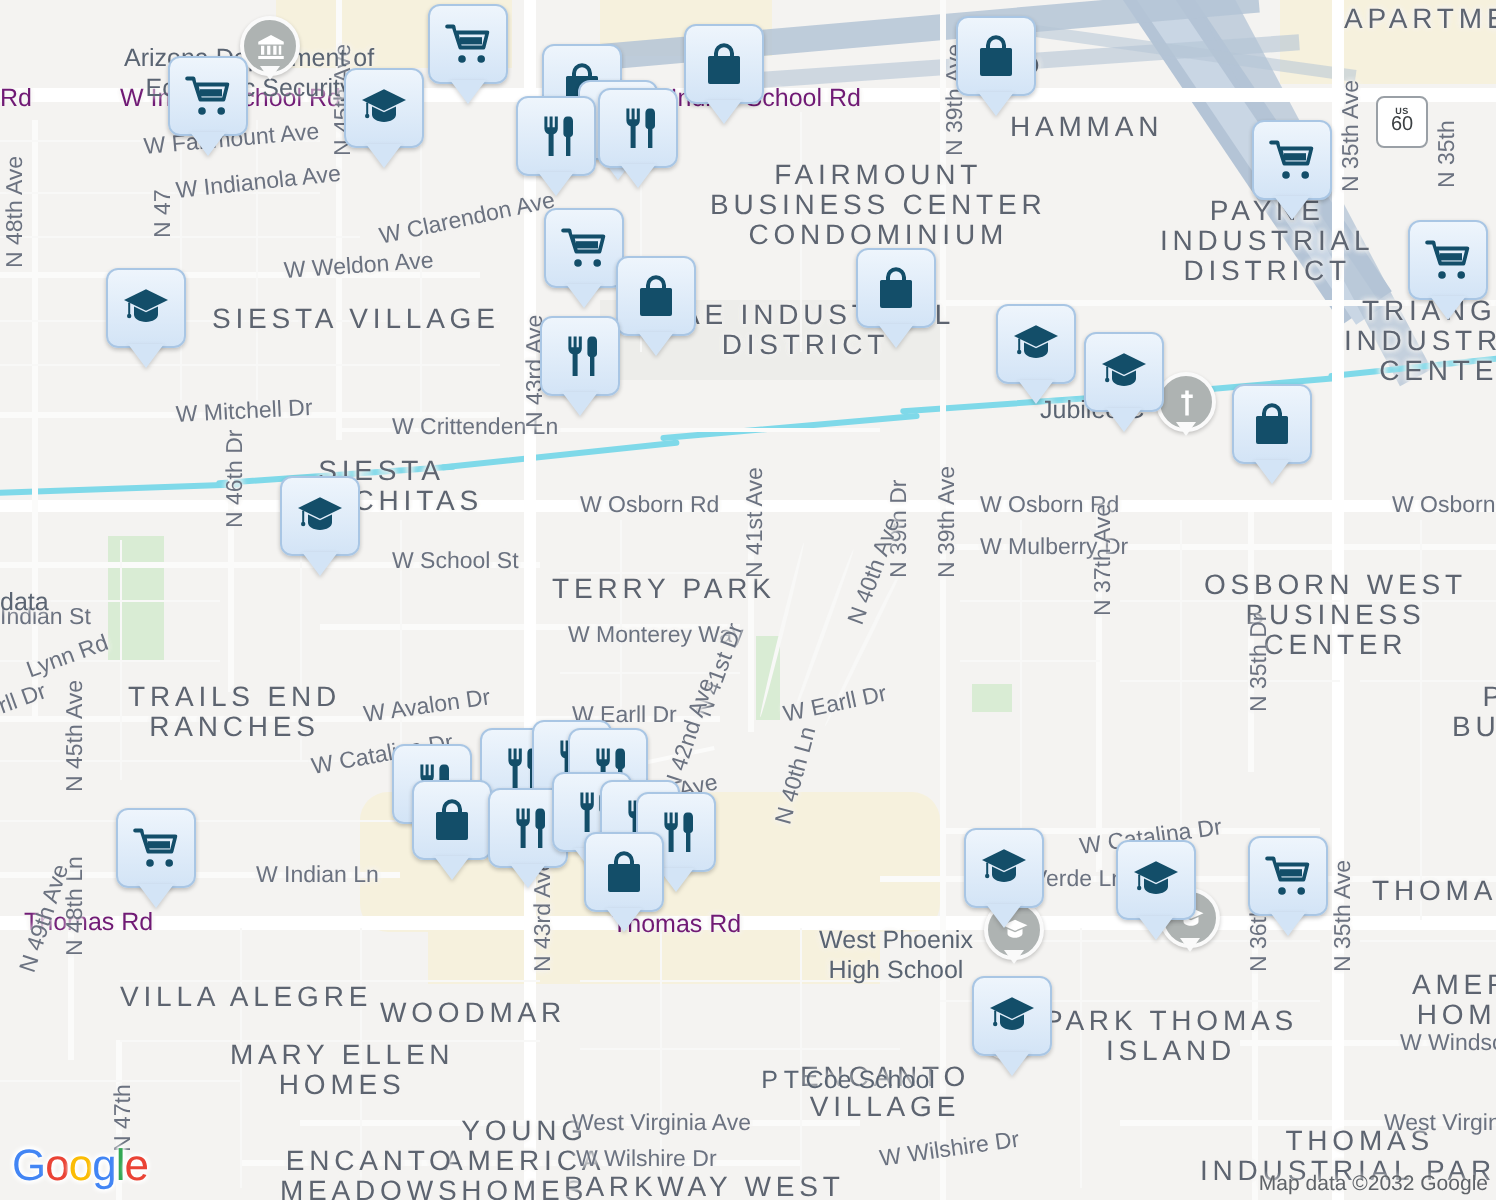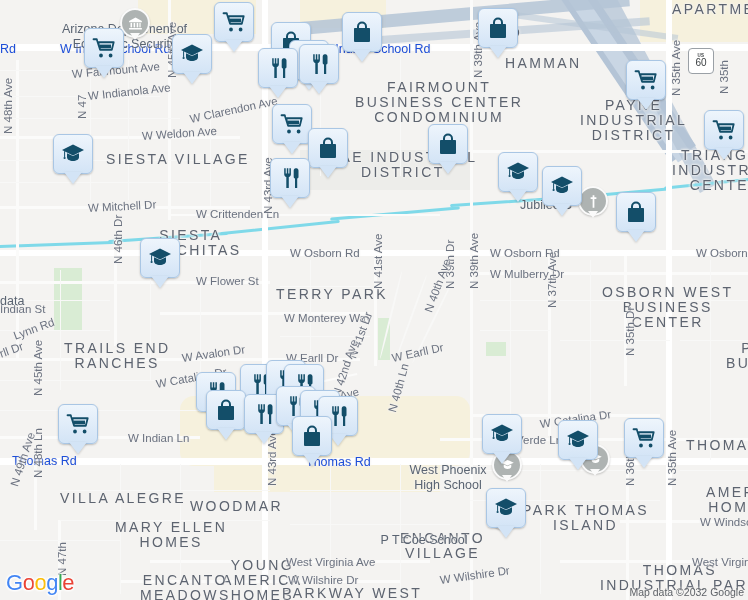--- a/index.html
+++ b/index.html
@@ -36,21 +36,21 @@
     color:#5d6470;font-weight:400;letter-spacing:2.0px;
     font-size:13px;text-transform:uppercase;
     text-shadow:0 0 3px #f4f3f1,0 0 3px #f4f3f1,0 0 2px #f4f3f1;
   }
   .lbl-hood.big{font-size:14px;letter-spacing:2.4px;}
 
   .lbl-street{
     color:#6b7280;font-size:11.5px;font-weight:400;
     text-shadow:0 0 3px #f4f3f1,0 0 3px #f4f3f1,0 0 2px #f4f3f1;
   }
-  .lbl-street.maj{color:#1d4ed8;font-size:12.5px;}
+  .lbl-street.maj{color:#701a75;font-size:12.5px;}
 
   .lbl-poi{
     color:#5a6472;font-size:12.5px;
     text-shadow:0 0 3px #f4f3f1,0 0 3px #f4f3f1;
     text-align:center;line-height:15px;
   }
 
   .lbl-center{text-align:center;line-height:15px;}
 
   
@@ -269,21 +269,21 @@
       <div class="lbl lbl-street" style="left: 676px; top: 90px; transform: rotate(-90deg); transform-origin: left center;">N 35th Ave</div>
       <div class="lbl lbl-street" style="left: 724px; top: 88px; transform: rotate(-90deg); transform-origin: left center;">N 35th</div>
       <div class="lbl lbl-street" style="left: 88px; top: 202px; transform: rotate(-3deg); transform-origin: left center;">W Mitchell Dr</div>
       <div class="lbl lbl-street" style="left: 196px; top: 208px;">W Crittenden Ln</div>
       <div class="lbl lbl-street" style="left: 268px; top: 208px; transform: rotate(-90deg); transform-origin: left center;">N 43rd Ave</div>
       <div class="lbl lbl-street" style="left: 118px; top: 258px; transform: rotate(-90deg); transform-origin: left center;">N 46th Dr</div>
       <div class="lbl lbl-street" style="left: 290px; top: 247px;">W Osborn Rd</div>
       <div class="lbl lbl-street" style="left: 490px; top: 247px;">W Osborn Rd</div>
       <div class="lbl lbl-street" style="left: 696px; top: 247px;">W Osborn Rd</div>
       <div class="lbl lbl-street" style="left: 490px; top: 268px;">W Mulberry Dr</div>
-      <div class="lbl lbl-street" style="left: 196px; top: 275px;">W Flower St</div>
+      <div class="lbl lbl-street" style="left: 196px; top: 275px;">W School St</div>
       <div class="lbl lbl-street" style="left: 0px; top: 303px;">Indian St</div>
       <div class="lbl lbl-street" style="left: 284px; top: 312px;">W Monterey Way</div>
       <div class="lbl lbl-street" style="left: 378px; top: 283px; transform: rotate(-90deg); transform-origin: left center;">N 41st Ave</div>
       <div class="lbl lbl-street" style="left: 450px; top: 283px; transform: rotate(-90deg); transform-origin: left center;">N 39th Dr</div>
       <div class="lbl lbl-street" style="left: 474px; top: 283px; transform: rotate(-90deg); transform-origin: left center;">N 39th Ave</div>
       <div class="lbl lbl-street" style="left: 428px; top: 306px; transform: rotate(-70deg); transform-origin: left center;">N 40th Ave</div>
       <div class="lbl lbl-street" style="left: 552px; top: 302px; transform: rotate(-90deg); transform-origin: left center;">N 37th Ave</div>
       <div class="lbl lbl-street" style="left: 14px; top: 330px; transform: rotate(-20deg); transform-origin: left center;">Lynn Rd</div>
       <div class="lbl lbl-street" style="left: 0px; top: 348px; transform: rotate(-20deg); transform-origin: left center;">rll Dr</div>
       <div class="lbl lbl-street" style="left: 182px; top: 352px; transform: rotate(-8deg); transform-origin: left center;">W Avalon Dr</div>

